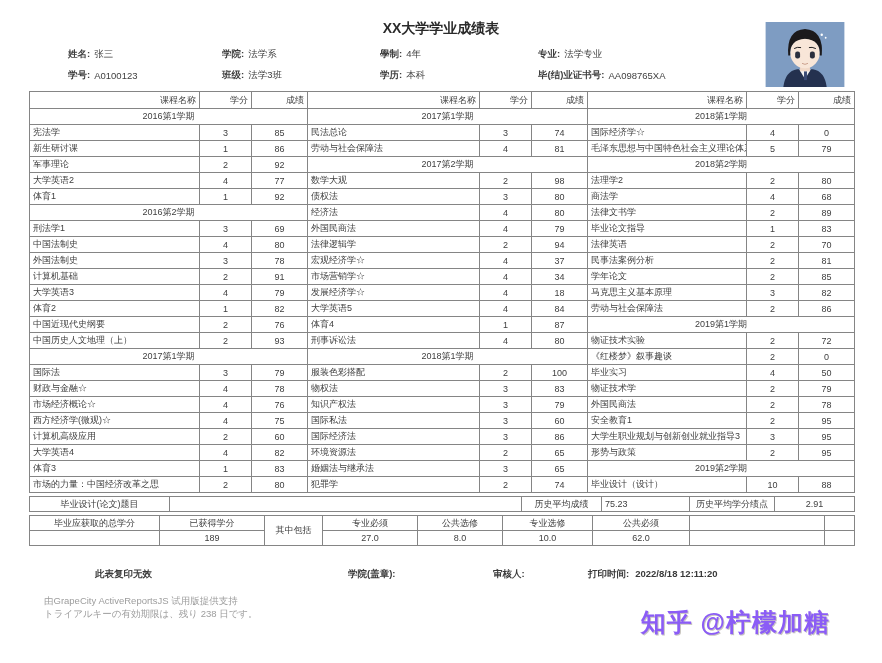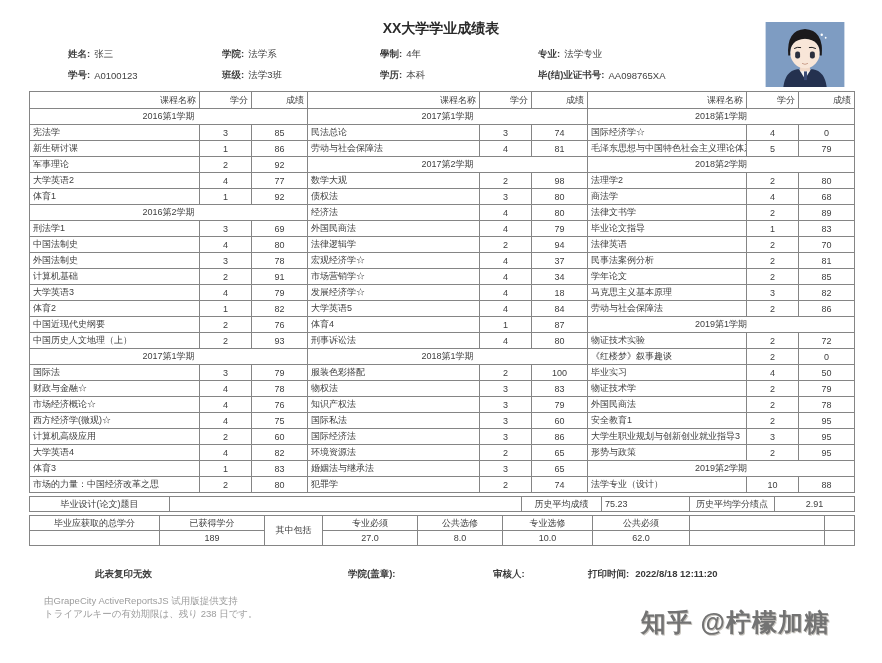--- a/index.html
+++ b/index.html
@@ -22,21 +22,21 @@
   .ft td{height:14px;}
   .bottom-labels{position:absolute;top:568px;left:0;width:882px;font-size:9.5px;color:#3a3a3a;}
   .bl{position:absolute;font-weight:bold;white-space:nowrap;}
   .bl-copy{left:95px;}
   .bl-college{left:348px;}
   .bl-review{left:493px;}
   .bl-print{left:588px;}
   .bl-print .val{font-weight:bold;margin-left:6px;}
   .watermark{position:absolute;left:44px;top:594px;font-size:9.5px;line-height:13px;color:#9d9d9d;}
   .zhihu{position:absolute;right:52px;top:606px;font-size:25px;font-weight:bold;
-         color:#737373;letter-spacing:1px;text-shadow:1px 1px 0 #c9c6c0;}
+         color:#8b5cf6;letter-spacing:1px;text-shadow:1px 1px 0 #c9c6c0;}
 </style>
 </head>
 <body>
 
 <div class="page">
 
   <div class="title">XX大学学业成绩表</div>
 
   <div class="info">
     <div class="info-row">
@@ -361,21 +361,21 @@
             <td class="ctr">65</td>
             <td colspan="3" class="ctr">2019第2学期</td>
           </tr>
           <tr>
             <td>市场的力量：中国经济改革之思</td>
             <td class="ctr">2</td>
             <td class="ctr">80</td>
             <td>犯罪学</td>
             <td class="ctr">2</td>
             <td class="ctr">74</td>
-            <td>法学专业（设计）</td>
+            <td>毕业设计（设计）</td>
             <td class="ctr">10</td>
             <td class="ctr">88</td>
           </tr>
         </tbody>
     </table>
 
     <table class="ft">
       <colgroup>
         <col style="width:140px">
           <col style="width:352px">

